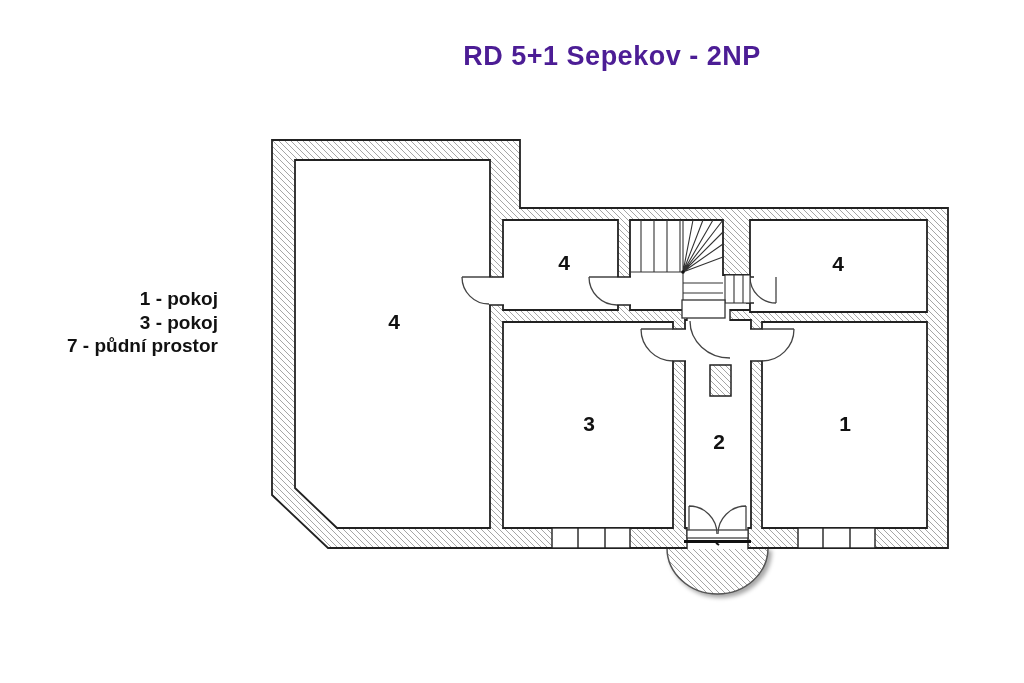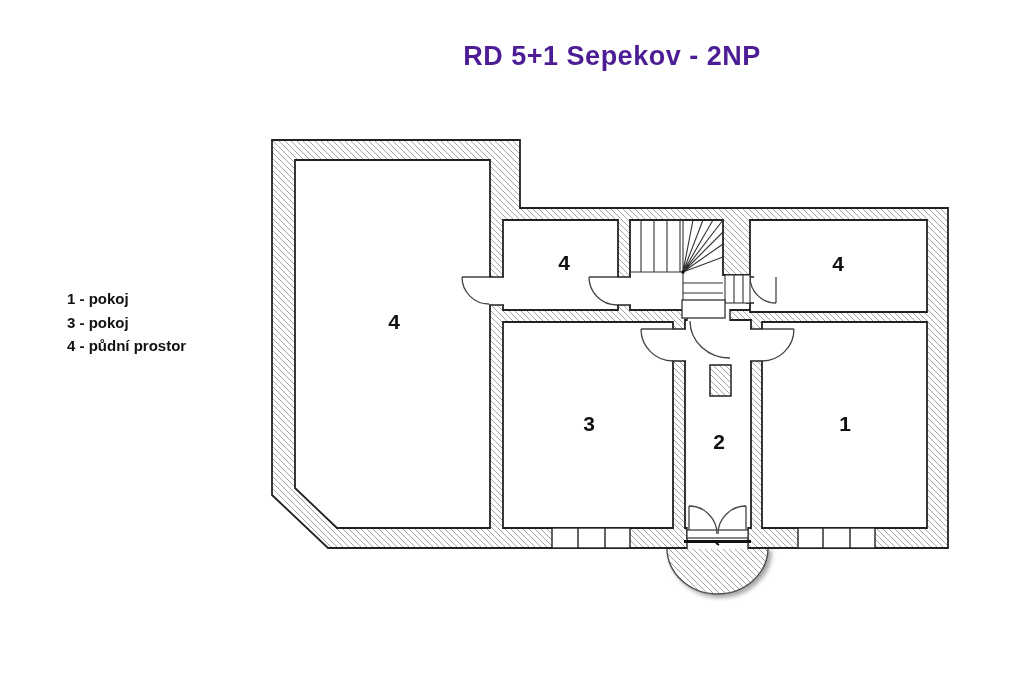--- a/index.html
+++ b/index.html
@@ -2,21 +2,21 @@
 <html><head>
 <meta charset="utf-8">
 <style>
   html,body{margin:0;padding:0;background:#fff;}
   .screen{position:relative;width:1024px;height:683px;background:#ffffff;
           font-family:"Liberation Sans",sans-serif;overflow:hidden;}
   .plan-svg{position:absolute;left:0;top:0;width:1024px;height:683px;}
   .title{position:absolute;left:600px;top:56px;transform:translate(-50%,-50%);
          font-size:27px;font-weight:700;color:#4c1d95;letter-spacing:.5px;white-space:nowrap;margin-left:12px;}
   .legend{position:absolute;left:67px;top:287px;color:#111;}
-  .legend-line{font-size:15px;font-weight:600;line-height:23.5px;white-space:nowrap;}
+  .legend-line{font-size:19px;font-weight:600;line-height:23.5px;white-space:nowrap;text-align:right;}
   .room-label{position:absolute;transform:translate(-50%,-50%);
               font-size:21px;font-weight:600;color:#111;}
   .porch-shadow{filter:drop-shadow(3px 3px 2px rgba(0,0,0,0.35));}
 </style>
 </head>
 <body>
 
 <div class="screen">
 
   <svg class="plan-svg" viewBox="0 0 1024 683">
@@ -124,21 +124,21 @@
     <g>
       <rect x="710" y="365" width="21" height="31" fill="url(#hatch)" stroke="#222" stroke-width="1.5"></rect>
     </g>
   </svg>
 
   <div class="title">RD 5+1 Sepekov - 2NP</div>
 
   <div class="legend">
     <div class="legend-line">1 - pokoj</div>
     <div class="legend-line">3 - pokoj</div>
-    <div class="legend-line">4 - půdní prostor</div>
+    <div class="legend-line">7 - půdní prostor</div>
   </div>
 
   <div class="room-label" style="left:394px;top:322px">4</div>
   <div class="room-label" style="left:564px;top:263px">4</div>
   <div class="room-label" style="left:838px;top:264px">4</div>
   <div class="room-label" style="left:589px;top:424px">3</div>
   <div class="room-label" style="left:719px;top:442px">2</div>
   <div class="room-label" style="left:845px;top:424px">1</div>
 
 </div>

